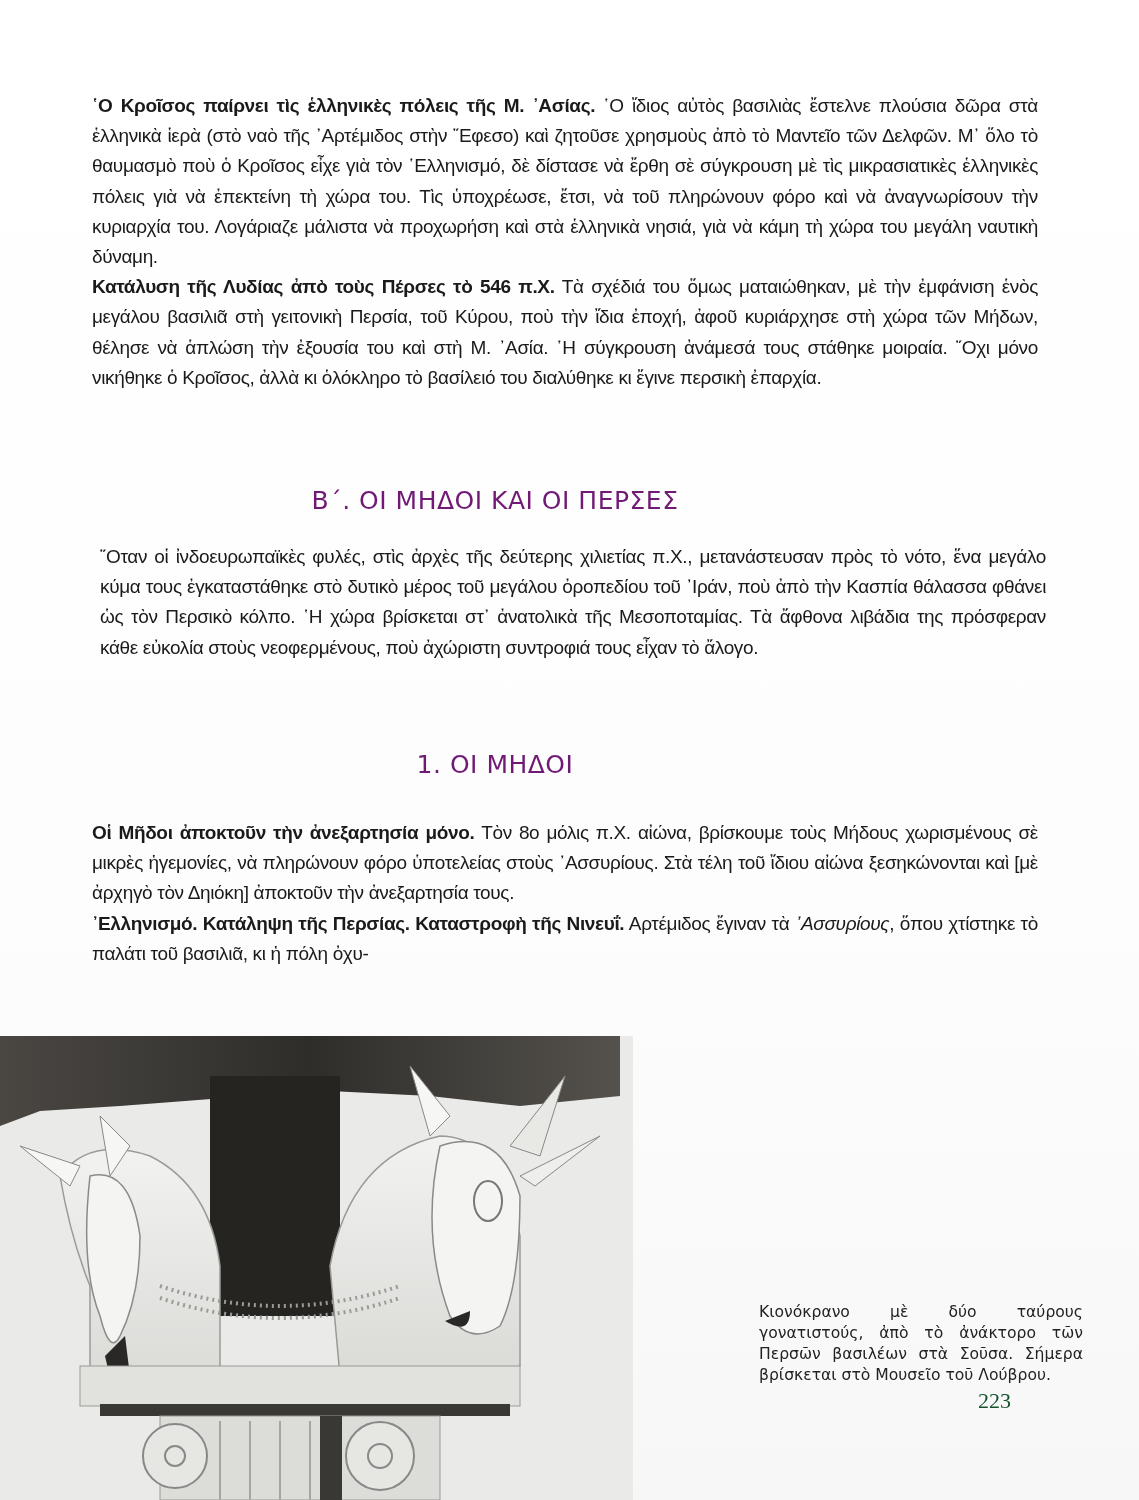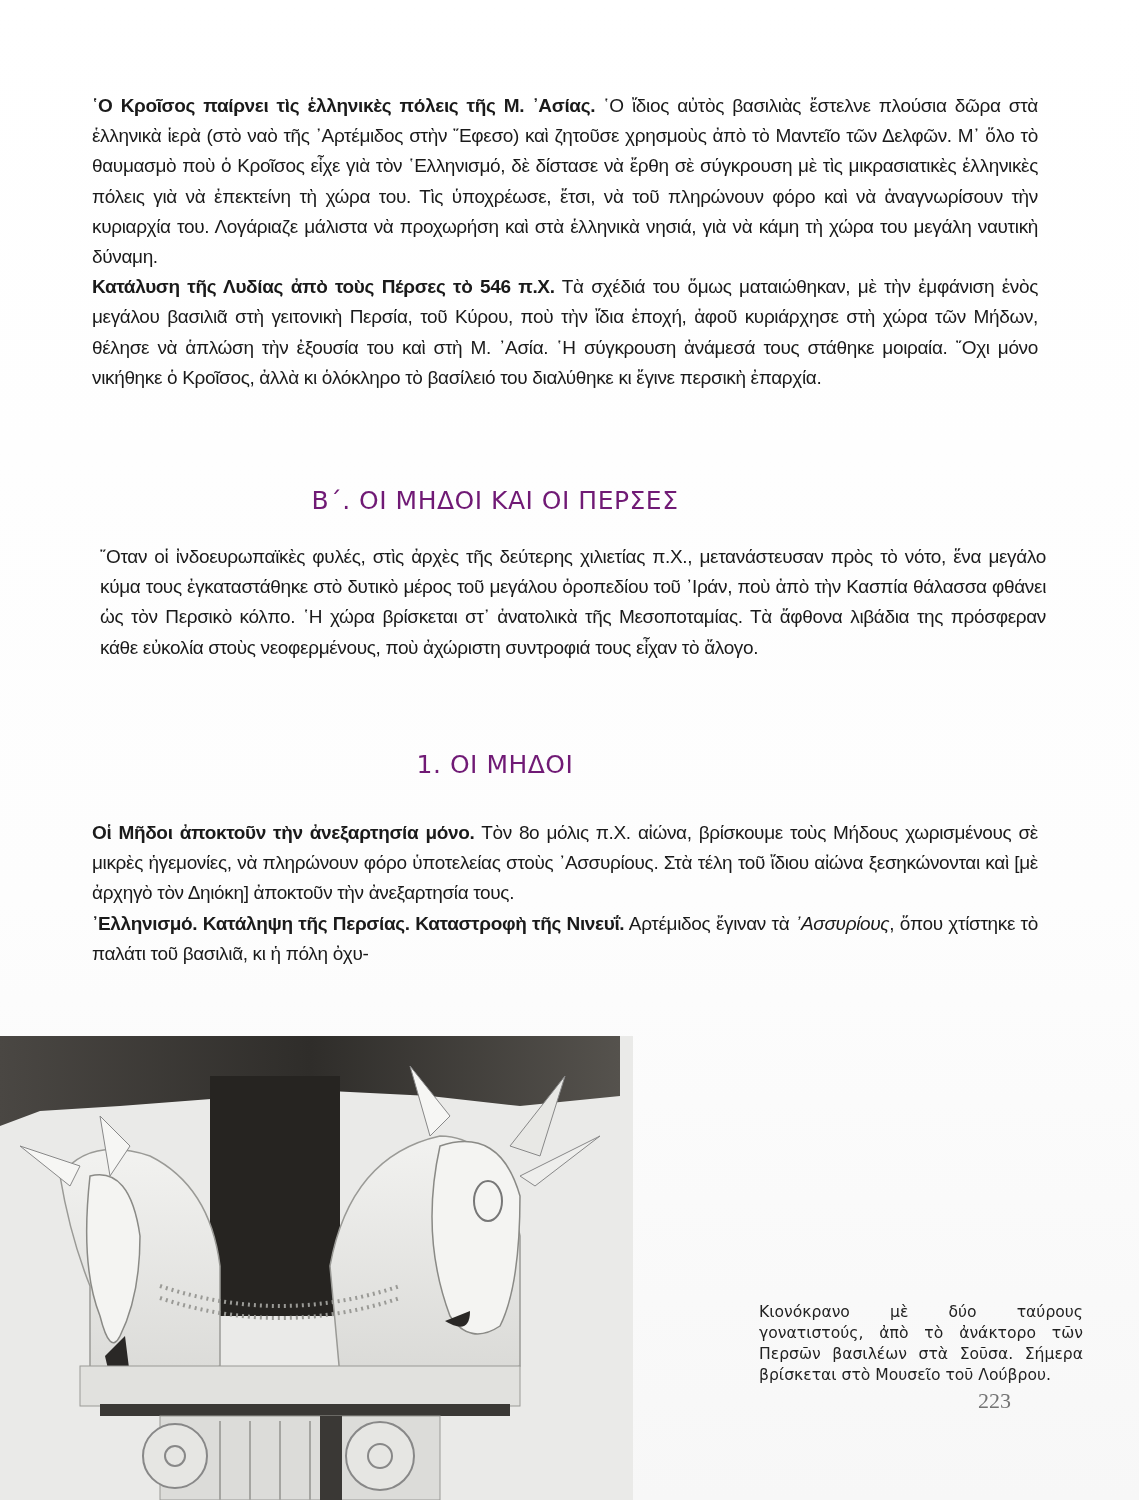--- a/index.html
+++ b/index.html
@@ -38,21 +38,21 @@
     position: absolute; left: 0; top: 1036px; width: 633px; height: 464px;
     background: #e9e9e7; overflow: hidden;
   }
   .caption {
     position: absolute; left: 715px; top: 1302px; width: 324px;
     font-family: "DejaVu Sans", sans-serif; font-size: 15.6px;
     line-height: 21px; text-align: justify; color: #222; margin-left: 44px;
   }
   .page-number {
     position: absolute; left: 978px; top: 1388px;
-    font-family: "Liberation Serif", "DejaVu Serif", serif; font-size: 22px; color: #737373;
+    font-family: "Liberation Serif", "DejaVu Serif", serif; font-size: 22px; color: #14532d;
   }
 </style>
 </head>
 <body>
 
 <div class="page-bg"></div>
 
 <div class="text-block" id="block1">
   <p class="para"><span class="lead">῾Ο Κροῖσος παίρνει τὶς ἑλληνικὲς πόλεις τῆς Μ. ᾿Ασίας.</span><span> ῾Ο ἴδιος αὐτὸς βασιλιὰς ἔστελνε πλούσια δῶρα στὰ ἑλληνικὰ ἱερὰ (στὸ ναὸ τῆς ᾿Αρτέμιδος στὴν ῎Εφεσο) καὶ ζητοῦσε χρησμοὺς ἀπὸ τὸ Μαντεῖο τῶν Δελφῶν. Μ᾿ ὅλο τὸ θαυμασμὸ ποὺ ὁ Κροῖσος εἶχε γιὰ τὸν ῾Ελληνισμό, δὲ δίστασε νὰ ἔρθη σὲ σύγκρουση μὲ τὶς μικρασιατικὲς ἑλληνικὲς πόλεις γιὰ νὰ ἐπεκτείνη τὴ χώρα του. Τὶς ὑποχρέωσε, ἔτσι, νὰ τοῦ πληρώνουν φόρο καὶ νὰ ἀναγνωρίσουν τὴν κυριαρχία του. Λογάριαζε μάλιστα νὰ προχωρήση καὶ στὰ ἑλληνικὰ νησιά, γιὰ νὰ κάμη τὴ χώρα του μεγάλη ναυτικὴ δύναμη.</span></p>
   <p class="para"><span class="lead">Κατάλυση τῆς Λυδίας ἀπὸ τοὺς Πέρσες τὸ 546 π.Χ.</span><span> Τὰ σχέδιά του ὅμως ματαιώθηκαν, μὲ τὴν ἐμφάνιση ἑνὸς μεγάλου βασιλιᾶ στὴ γειτονικὴ Περσία, τοῦ Κύρου, ποὺ τὴν ἴδια ἐποχή, ἀφοῦ κυριάρχησε στὴ χώρα τῶν Μήδων, θέλησε νὰ ἁπλώση τὴν ἐξουσία του καὶ στὴ Μ. ᾿Ασία. ῾Η σύγκρουση ἀνάμεσά τους στάθηκε μοιραία. ῎Οχι μόνο νικήθηκε ὁ Κροῖσος, ἀλλὰ κι ὁλόκληρο τὸ βασίλειό του διαλύθηκε κι ἔγινε περσικὴ ἐπαρχία.</span></p>

